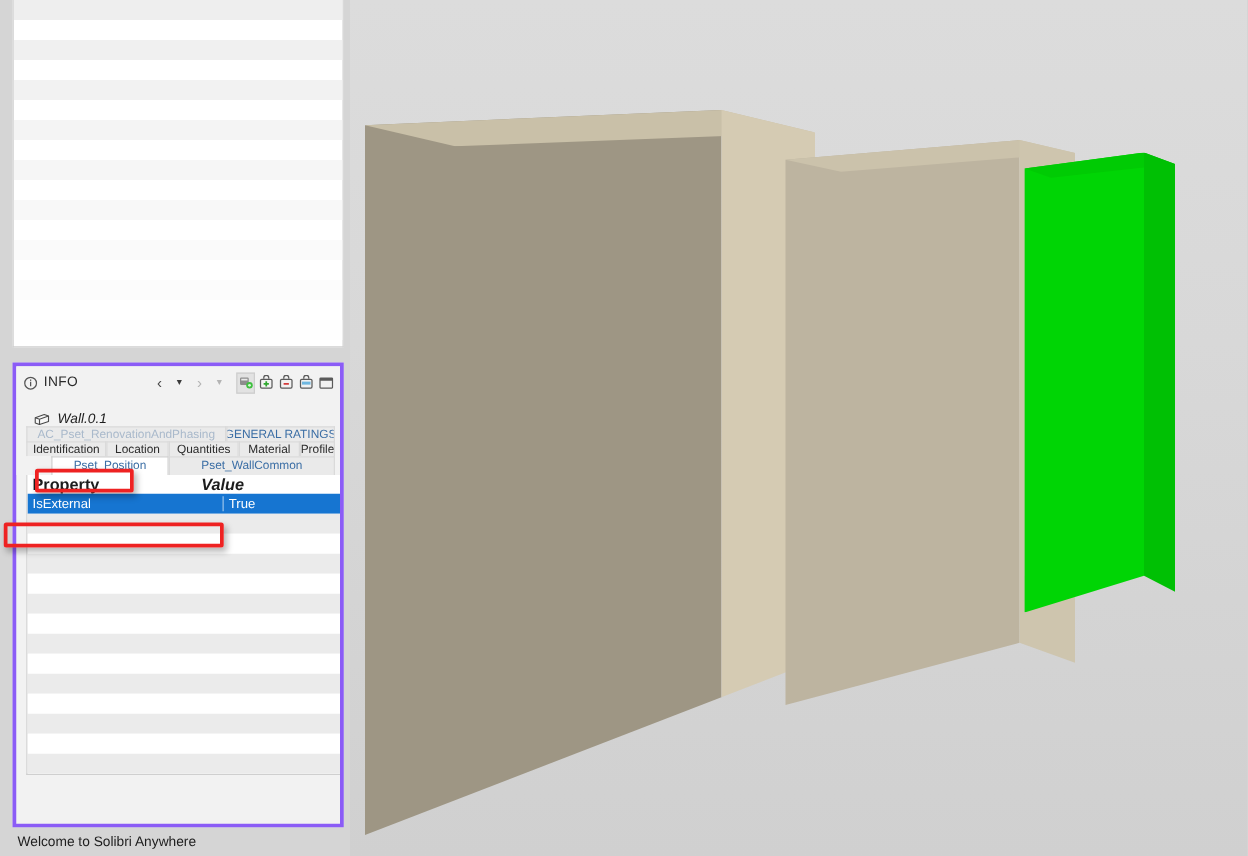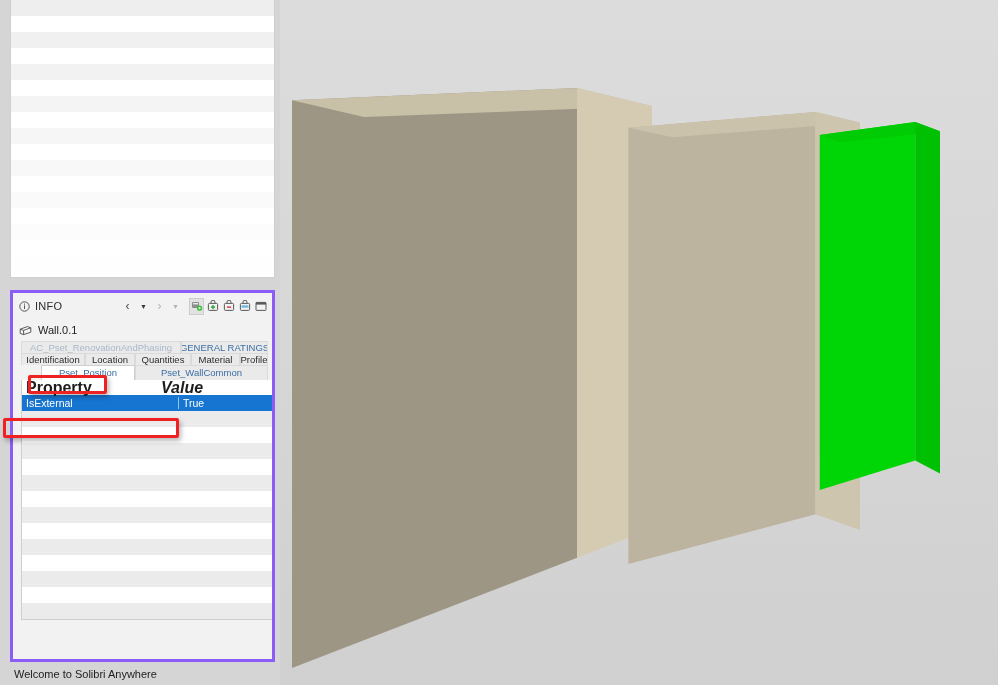--- a/index.html
+++ b/index.html
@@ -148,23 +148,24 @@
     line-height: 1;
   }
   .tb-btn.disabled { color: #b4b4b4; }
   .tb-btn.active-bg { background: #e2e2e2; border: 1px solid #cdcdcd; }
   .tb-sep { width: 4px; }
 
   
   #info-object {
     height: 22px;
     display: flex;
-    align-items: center;
-    padding-left: 6px;
+    align-items: flex-end;
+    padding-left: 14px;
     background: #f2f2f2;
+    font-style: italic;
   }
   #info-object-label {
     margin-left: 6px;
     font-size: 11px;
     color: #1d1d1d;
   }
 
   
   #tab-rows { background: #f2f2f2; padding-left: 8px; padding-right: 4px; }
   .tab-row {
@@ -206,21 +207,21 @@
     border-top: none;
     height: 240px;
     overflow: hidden;
   }
   .prop-head {
     display: flex;
     height: 15px;
     align-items: center;
     background: #ffffff;
     font-weight: bold;
-    font-size: 16px;
+    font-size: 13px;
     color: #1d1d1d;
   }
   .prop-head .c1 { width: 135px; padding-left: 4px; }
   .prop-head .c2 { flex: 1; padding-left: 4px; font-style: italic; }
 
   .prop-row {
     display: flex;
     height: 16px;
     align-items: center;
     font-size: 10.5px;

